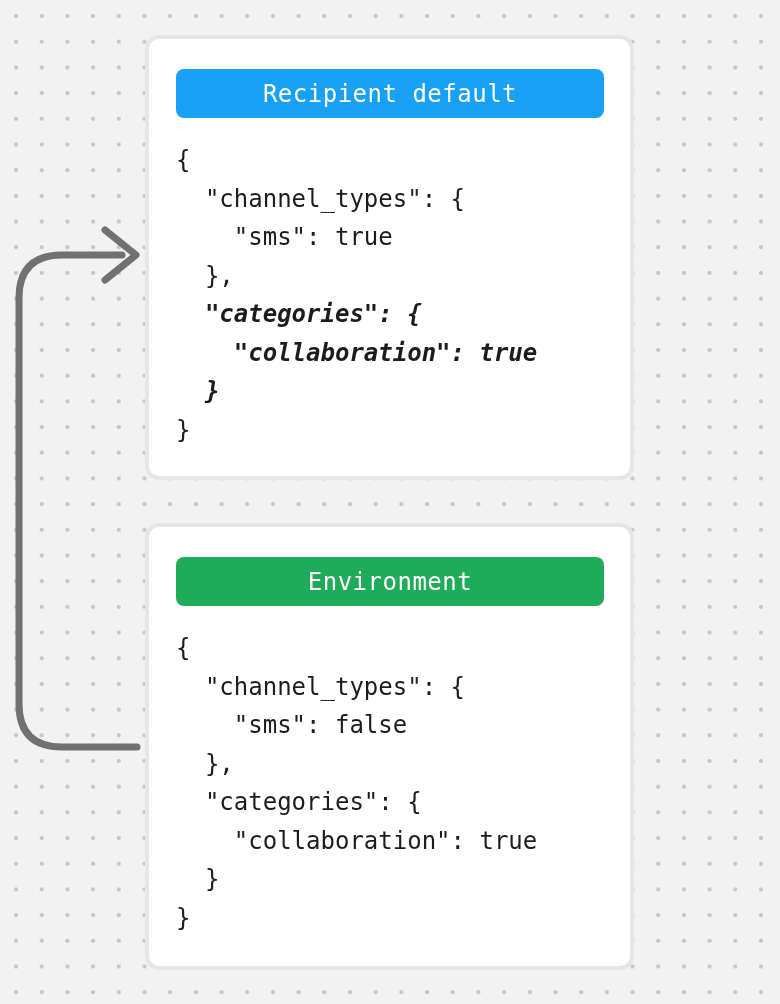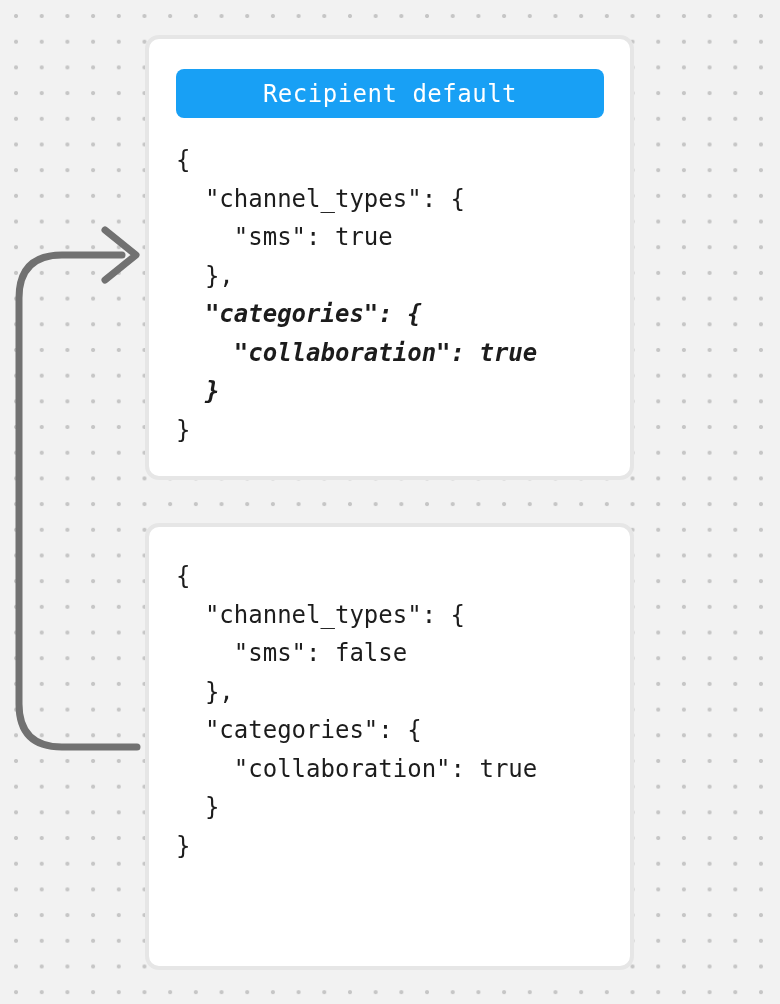--- a/index.html
+++ b/index.html
@@ -83,16 +83,17 @@
       <path d="M 105 230 L 136 255 L 105 280"></path>
     </g>
   </svg>
 
   <div class="card card-top">
     <div class="pill" style="background: rgb(24, 160, 245);">Recipient default</div>
     <div class="code"><div class="code-line">{</div><div class="code-line">  "channel_types": {</div><div class="code-line">    "sms": true</div><div class="code-line">  },</div><div class="code-line emphasis">  "categories": {</div><div class="code-line emphasis">    "collaboration": true</div><div class="code-line emphasis">  }</div><div class="code-line">}</div></div>
   </div>
 
   <div class="card card-bottom">
+    <div class="pill" style="background: rgb(31, 171, 89);">Environment</div>
     <div class="code"><div class="code-line">{</div><div class="code-line">  "channel_types": {</div><div class="code-line">    "sms": false</div><div class="code-line">  },</div><div class="code-line">  "categories": {</div><div class="code-line">    "collaboration": true</div><div class="code-line">  }</div><div class="code-line">}</div></div>
   </div>
 
 </div>
 
 </body></html>

